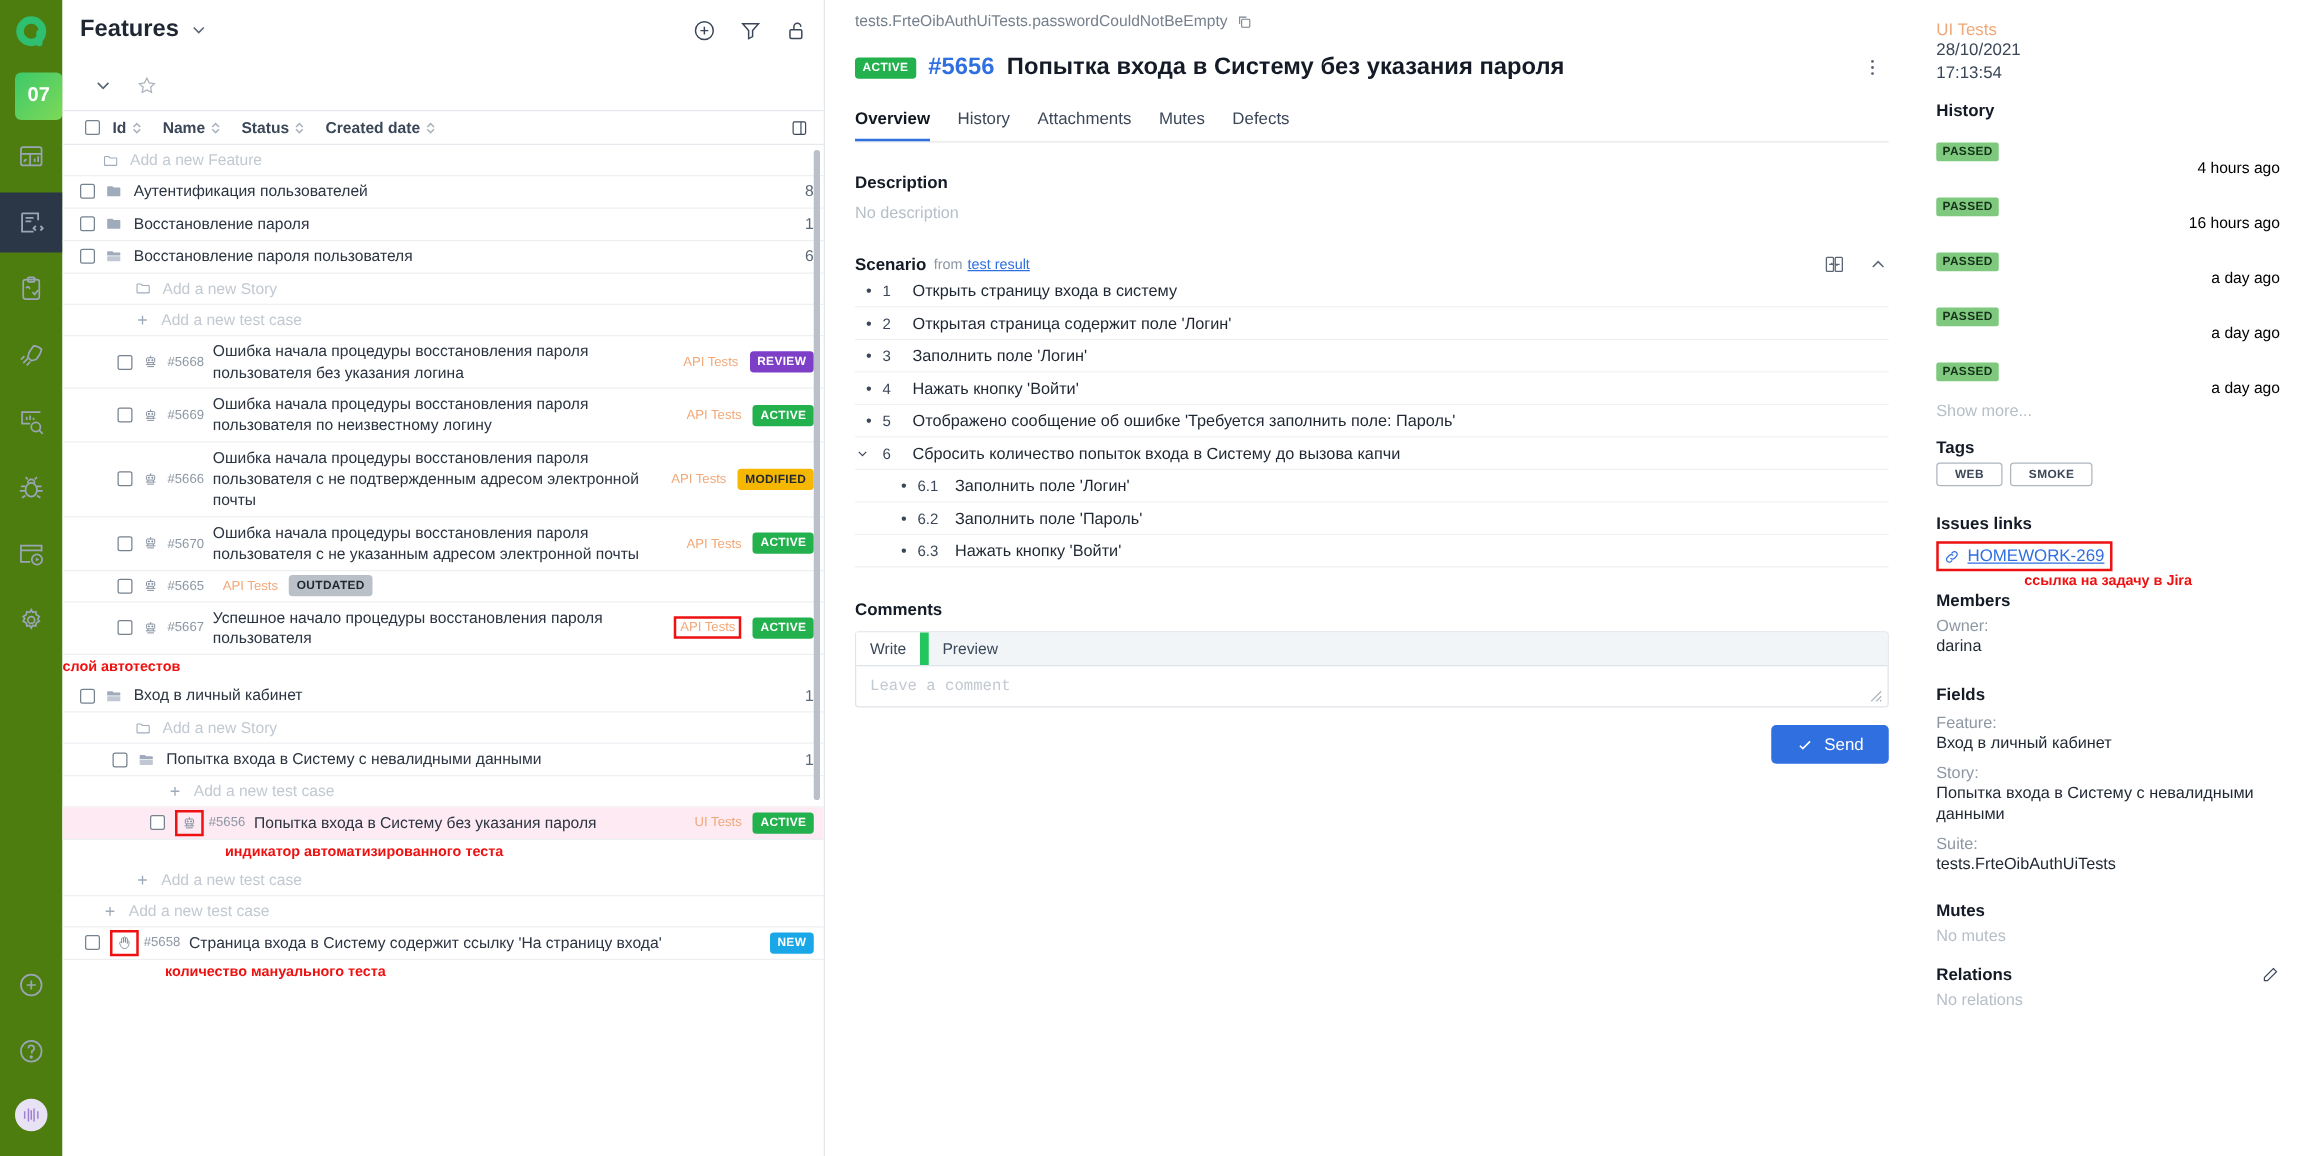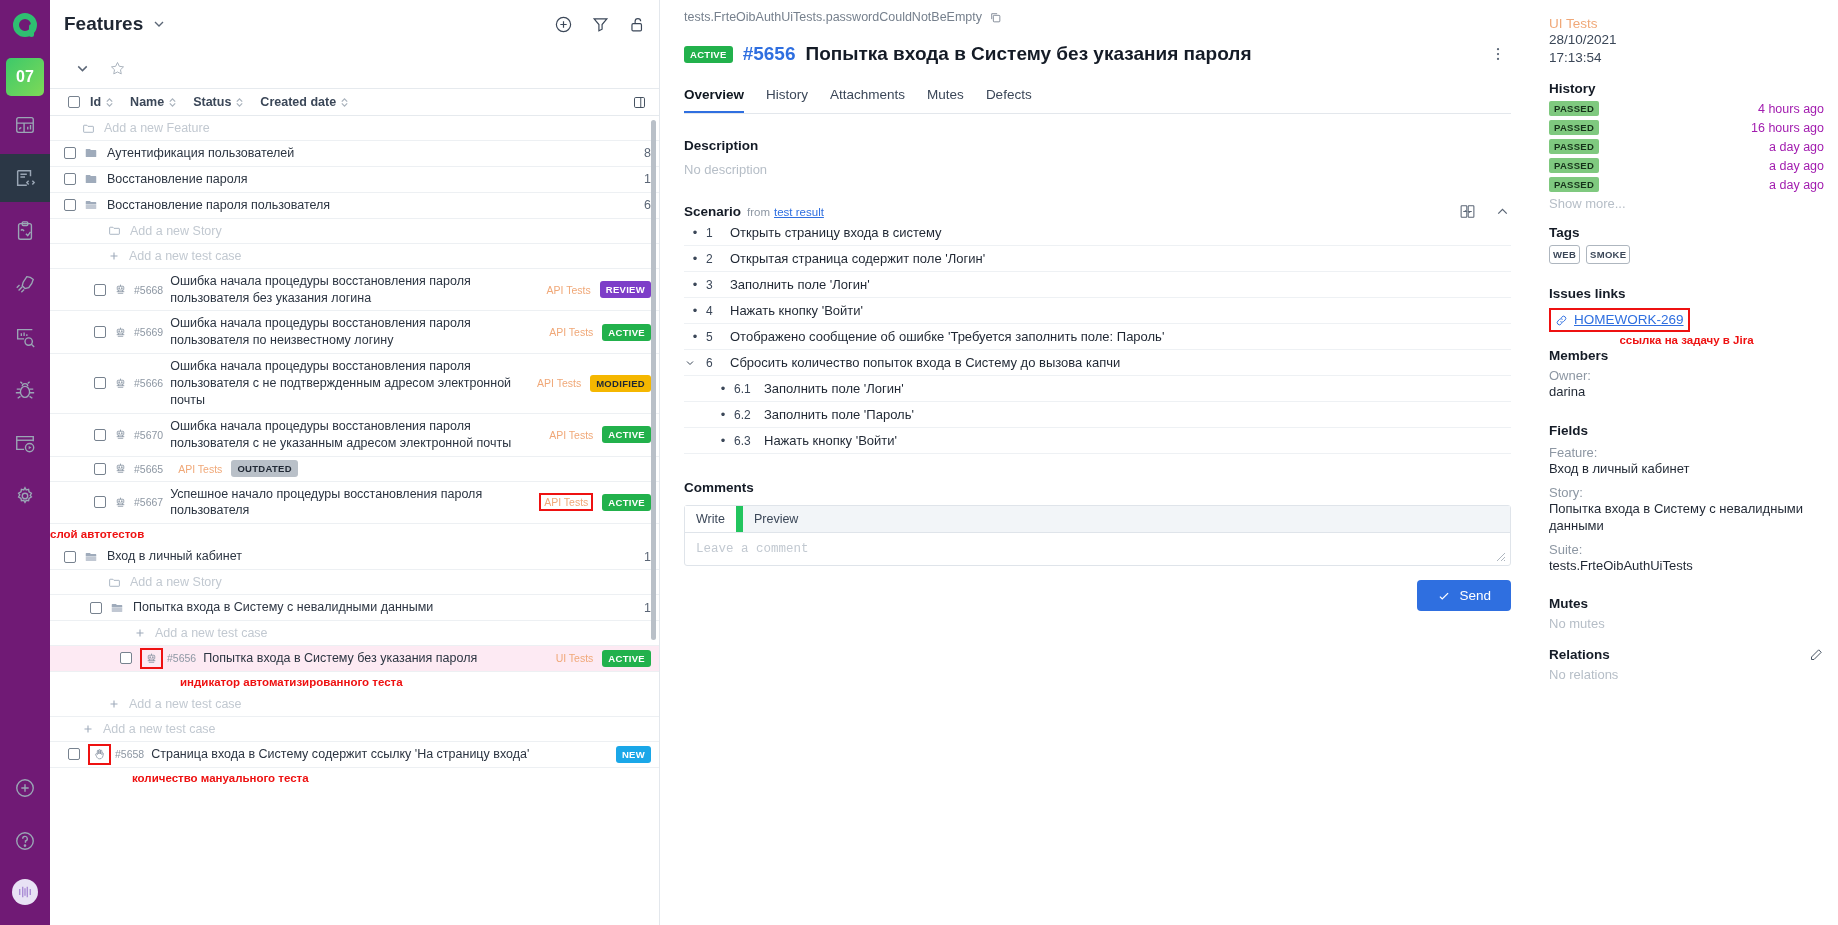--- a/index.html
+++ b/index.html
@@ -8,22 +8,22 @@
     width: 1838px; height: 925px;
     overflow: hidden;
     background: #ffffff;
     font-family: "Liberation Sans", sans-serif;
     color: #1f2733;
   }
   .app { display: flex; width: 1838px; height: 925px; }
 
   
   .rail {
-    width: 50px; background: #701a75; flex: 0 0 50px;
-    display: flex; flex-direction: column; align-items: center;
+    width: 50px; background: #4d7c0f; flex: 0 0 50px;
+    display: flex; flex-direction: column; align-items: flex-end;
     position: relative;
   }
   .rail-logo { width: 50px; height: 50px; display:flex; align-items:center; justify-content:center; }
   .rail-badge {
     width: 38px; height: 38px; border-radius: 5px; margin-top: 8px;
     background: linear-gradient(135deg,#3dc96a,#7ed957);
     color: #fff; font-size: 16px; font-weight: 600;
     display: flex; align-items: center; justify-content: center;
   }
   .rail-item {
@@ -155,24 +155,24 @@
   }
   .send-wrap { display: flex; }
 
   
   .meta { width: 303px; flex: 0 0 303px; padding: 16px 14px 0 14px; font-size: 13px; }
   .meta-layer { color: #f0a878; font-size: 13.5px; }
   .meta-date { color: #3b4758; font-size: 13.5px; line-height: 1.35; }
   .meta-h { font-weight: 700; font-size: 13.5px; color: #141b26; margin-top: 14px; margin-bottom: 5px; }
   .hist-row { display: flex; align-items: center; margin-bottom: 4px; }
   .hist-badge { background: #7fc97f; color: #16321a; font-size: 9.5px; font-weight: 700; padding: 2px 5px; border-radius: 2px; letter-spacing:.3px;}
-  .hist-time { margin-left: auto; color: #a21caf; font-size: 12.5px; }
+  .hist-time { margin-left: auto; color: #000000; font-size: 12.5px; margin-top: 26px; }
   .showmore { color: #b6bec7; font-size: 13px; margin-top: 4px; }
   .tagchips { display: flex; gap: 6px; margin-top: 3px; }
-  .tagchip { border: 1px solid #aeb6bf; border-radius: 3px; font-size: 9.5px; font-weight: 700; padding: 3px 3px; color: #3b4758; letter-spacing:.3px;}
+  .tagchip { border: 1px solid #aeb6bf; border-radius: 3px; font-size: 9.5px; font-weight: 700; padding: 3px 14px; color: #3b4758; letter-spacing:.3px;}
   .issuelink { color: #2f6fe0; font-size: 13.5px; display: inline-flex; align-items: flex-end; gap: 6px; padding: 2px 4px; text-decoration: underline; }
   .issuelink-box { display: inline-block; border: 2px solid #ee1111; margin-top: 2px; }
   .meta-k { color: #8d97a3; font-size: 13px; margin-top: 7px; }
   .meta-v { color: #1f2733; font-size: 13px; line-height:1.35; }
   .meta-h-row { display: flex; align-items: center; }
   .meta-h-row .pen { margin-left: auto; color: #3b4758; }
   svg { display: block; }
 </style>
 </head>
 <body>

